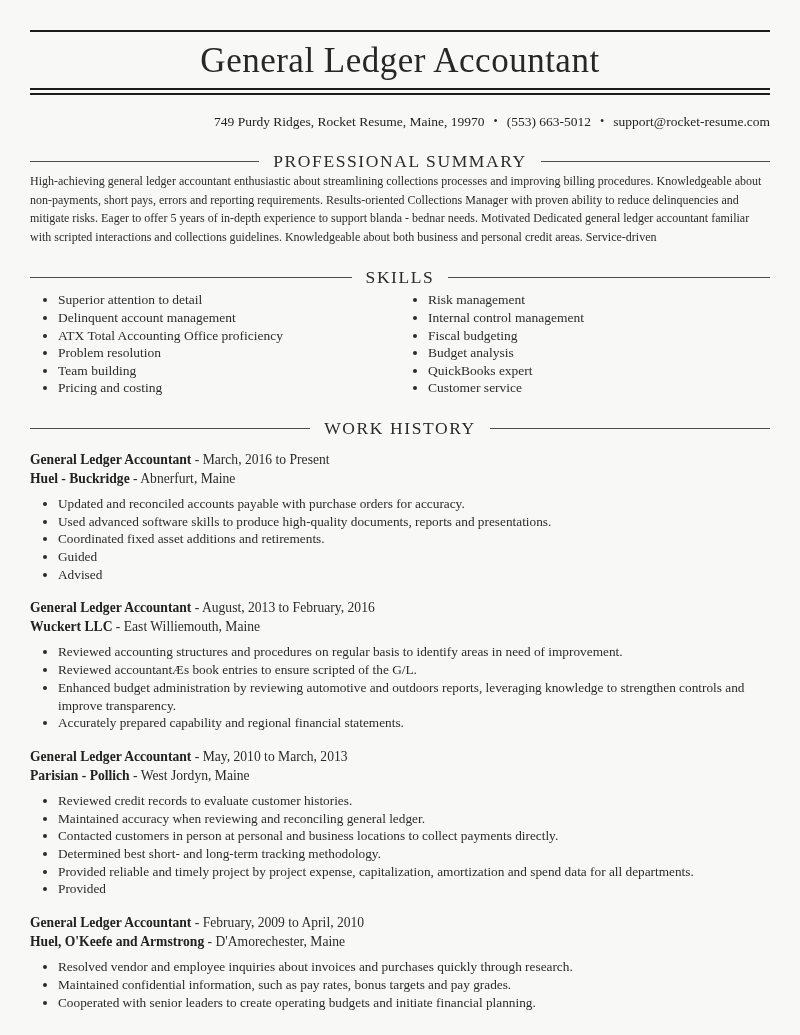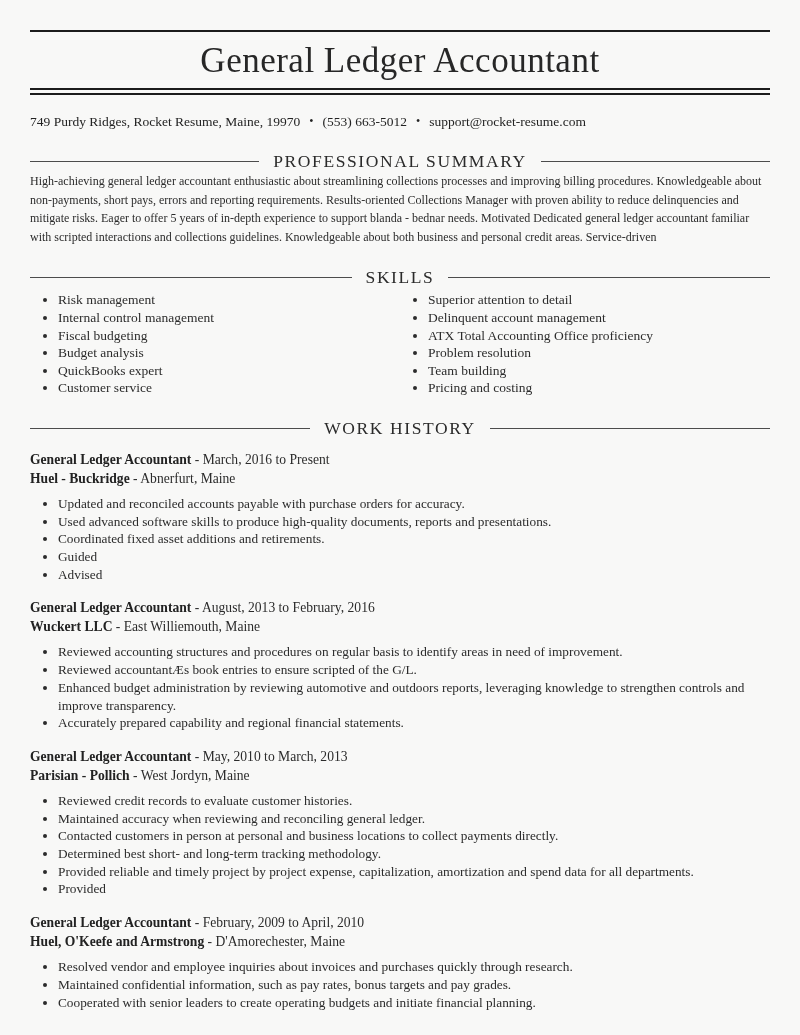--- a/index.html
+++ b/index.html
@@ -28,21 +28,21 @@
     letter-spacing: 0.5px;
     color: #272727;
   }
   .rule-double {
     height: 3px;
     border-top: 2px solid #1c1c1c;
     border-bottom: 2px solid #1c1c1c;
   }
   .contact {
     margin: 19px 0 0 0;
-    text-align: left;
+    text-align: right;
     font-size: 13.5px;
     color: #232323;
   }
   .contact .sep { display: inline-block; margin: 0 9px; font-size: 12px; position: relative; top: -1px; }
   .section-heading {
     display: flex;
     align-items: center;
     gap: 14px;
     margin-top: 21px;
     justify-content: space-between;
@@ -102,35 +102,35 @@
   <p class="summary">High-achieving general ledger accountant enthusiastic about streamlining collections processes and improving billing procedures. Knowledgeable about non-payments, short pays, errors and reporting requirements. Results-oriented Collections Manager with proven ability to reduce delinquencies and mitigate risks. Eager to offer 5 years of in-depth experience to support blanda - bednar needs. Motivated Dedicated general ledger accountant familiar with scripted interactions and collections guidelines. Knowledgeable about both business and personal credit areas. Service-driven</p>
 
   <div class="section-heading">
     <span class="hrule"></span>
     <span class="htext">SKILLS</span>
     <span class="hrule"></span>
   </div>
   <div class="skills-cols">
     <ul>
 
+    <li>Superior attention to detail</li>
+        <li>Delinquent account management</li>
+        <li>ATX Total Accounting Office proficiency</li>
+        <li>Problem resolution</li>
+        <li>Team building</li>
+        <li>Pricing and costing</li>
+      </ul>
+    <ul>
+
     <li>Risk management</li>
         <li>Internal control management</li>
         <li>Fiscal budgeting</li>
         <li>Budget analysis</li>
         <li>QuickBooks expert</li>
         <li>Customer service</li>
-      </ul>
-    <ul>
-
-    <li>Superior attention to detail</li>
-        <li>Delinquent account management</li>
-        <li>ATX Total Accounting Office proficiency</li>
-        <li>Problem resolution</li>
-        <li>Team building</li>
-        <li>Pricing and costing</li>
       </ul>
   </div>
 
   <div class="section-heading">
     <span class="hrule"></span>
     <span class="htext">WORK HISTORY</span>
     <span class="hrule"></span>
   </div>
 
   <div class="job first">

